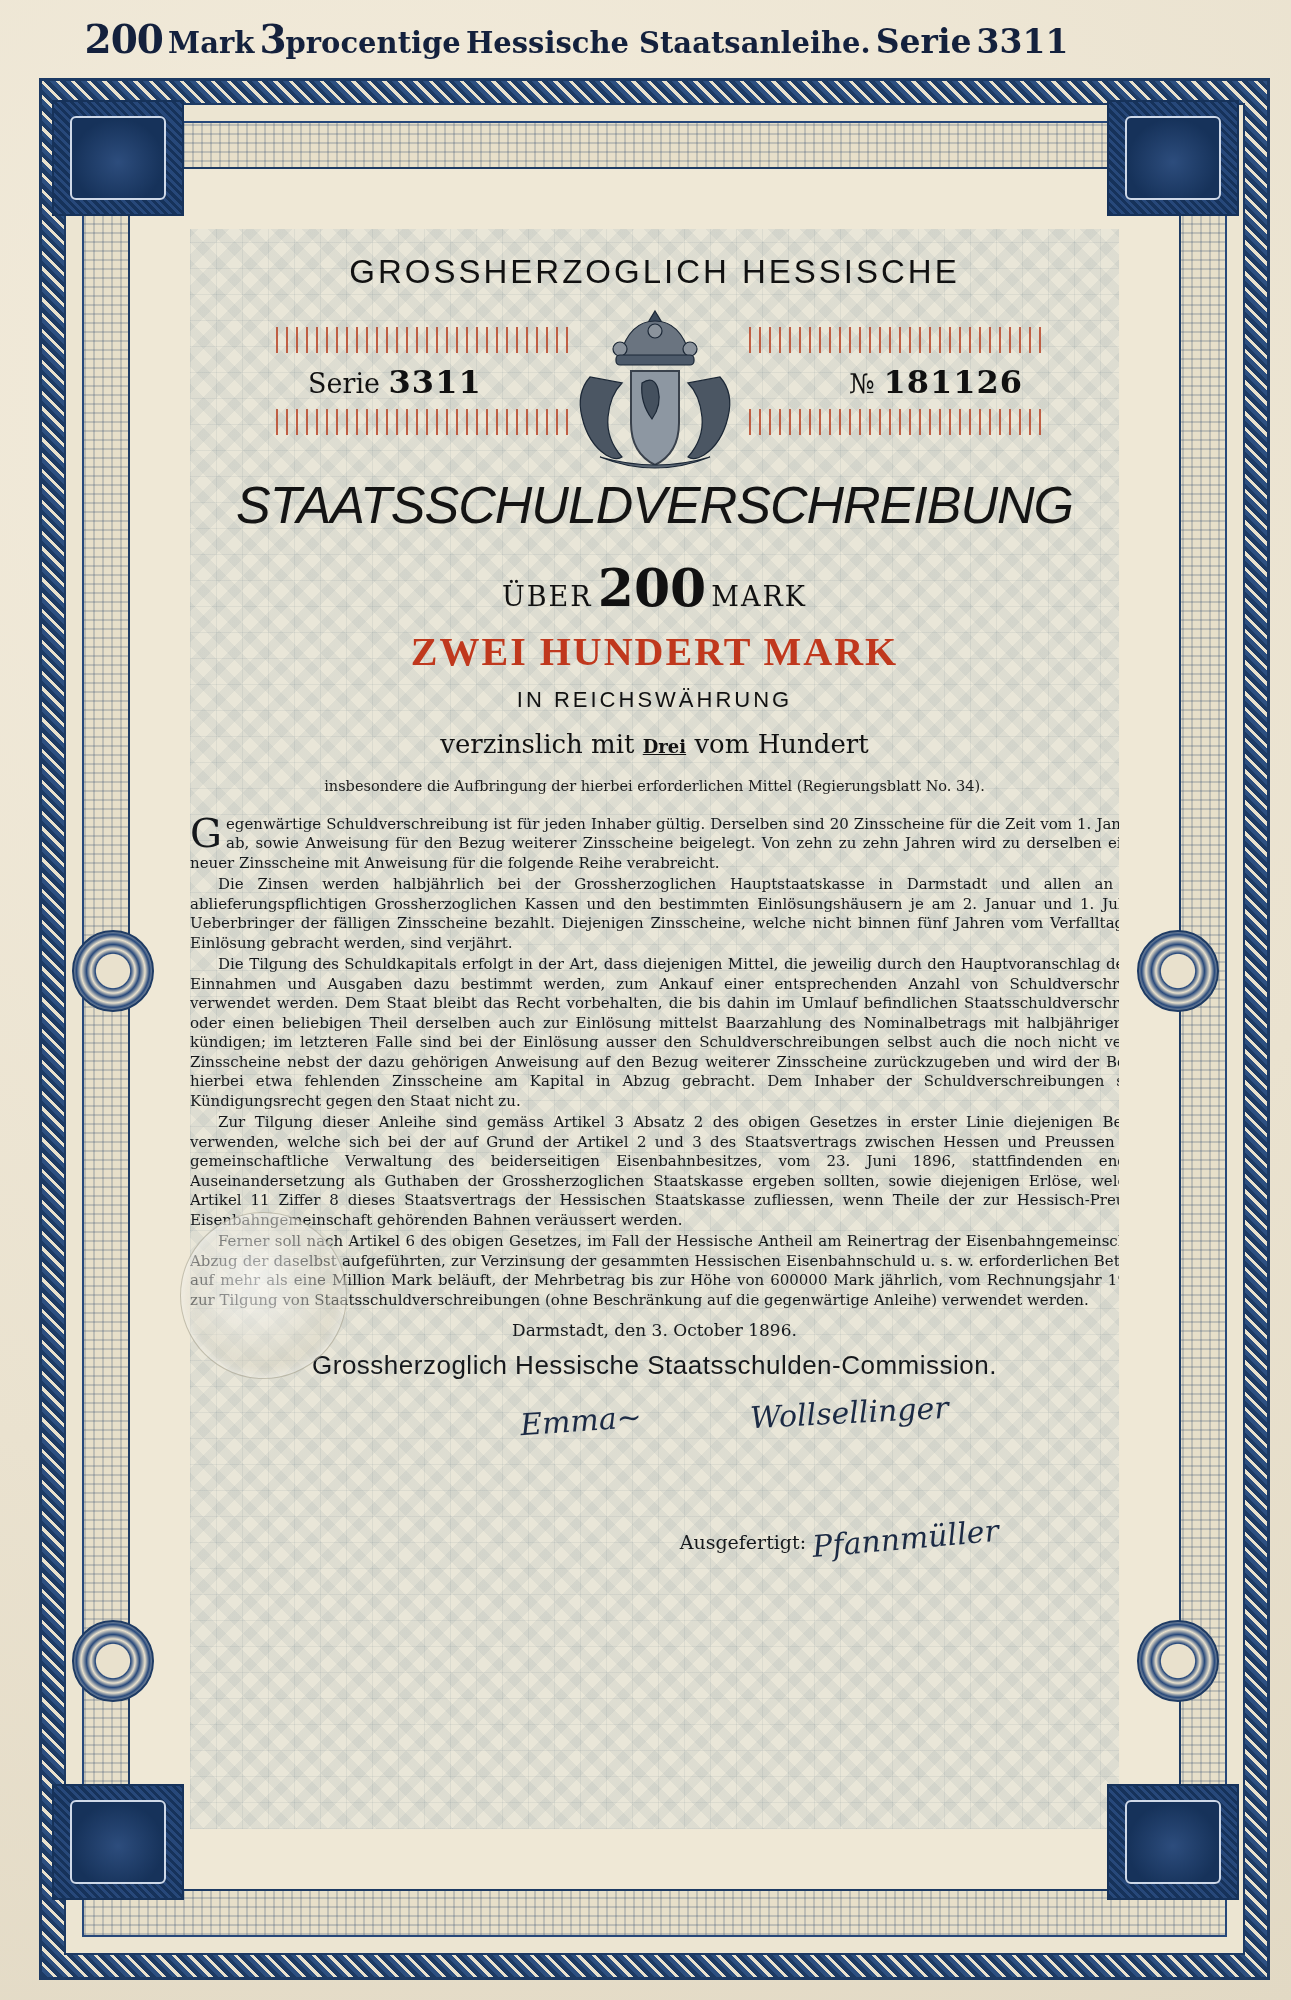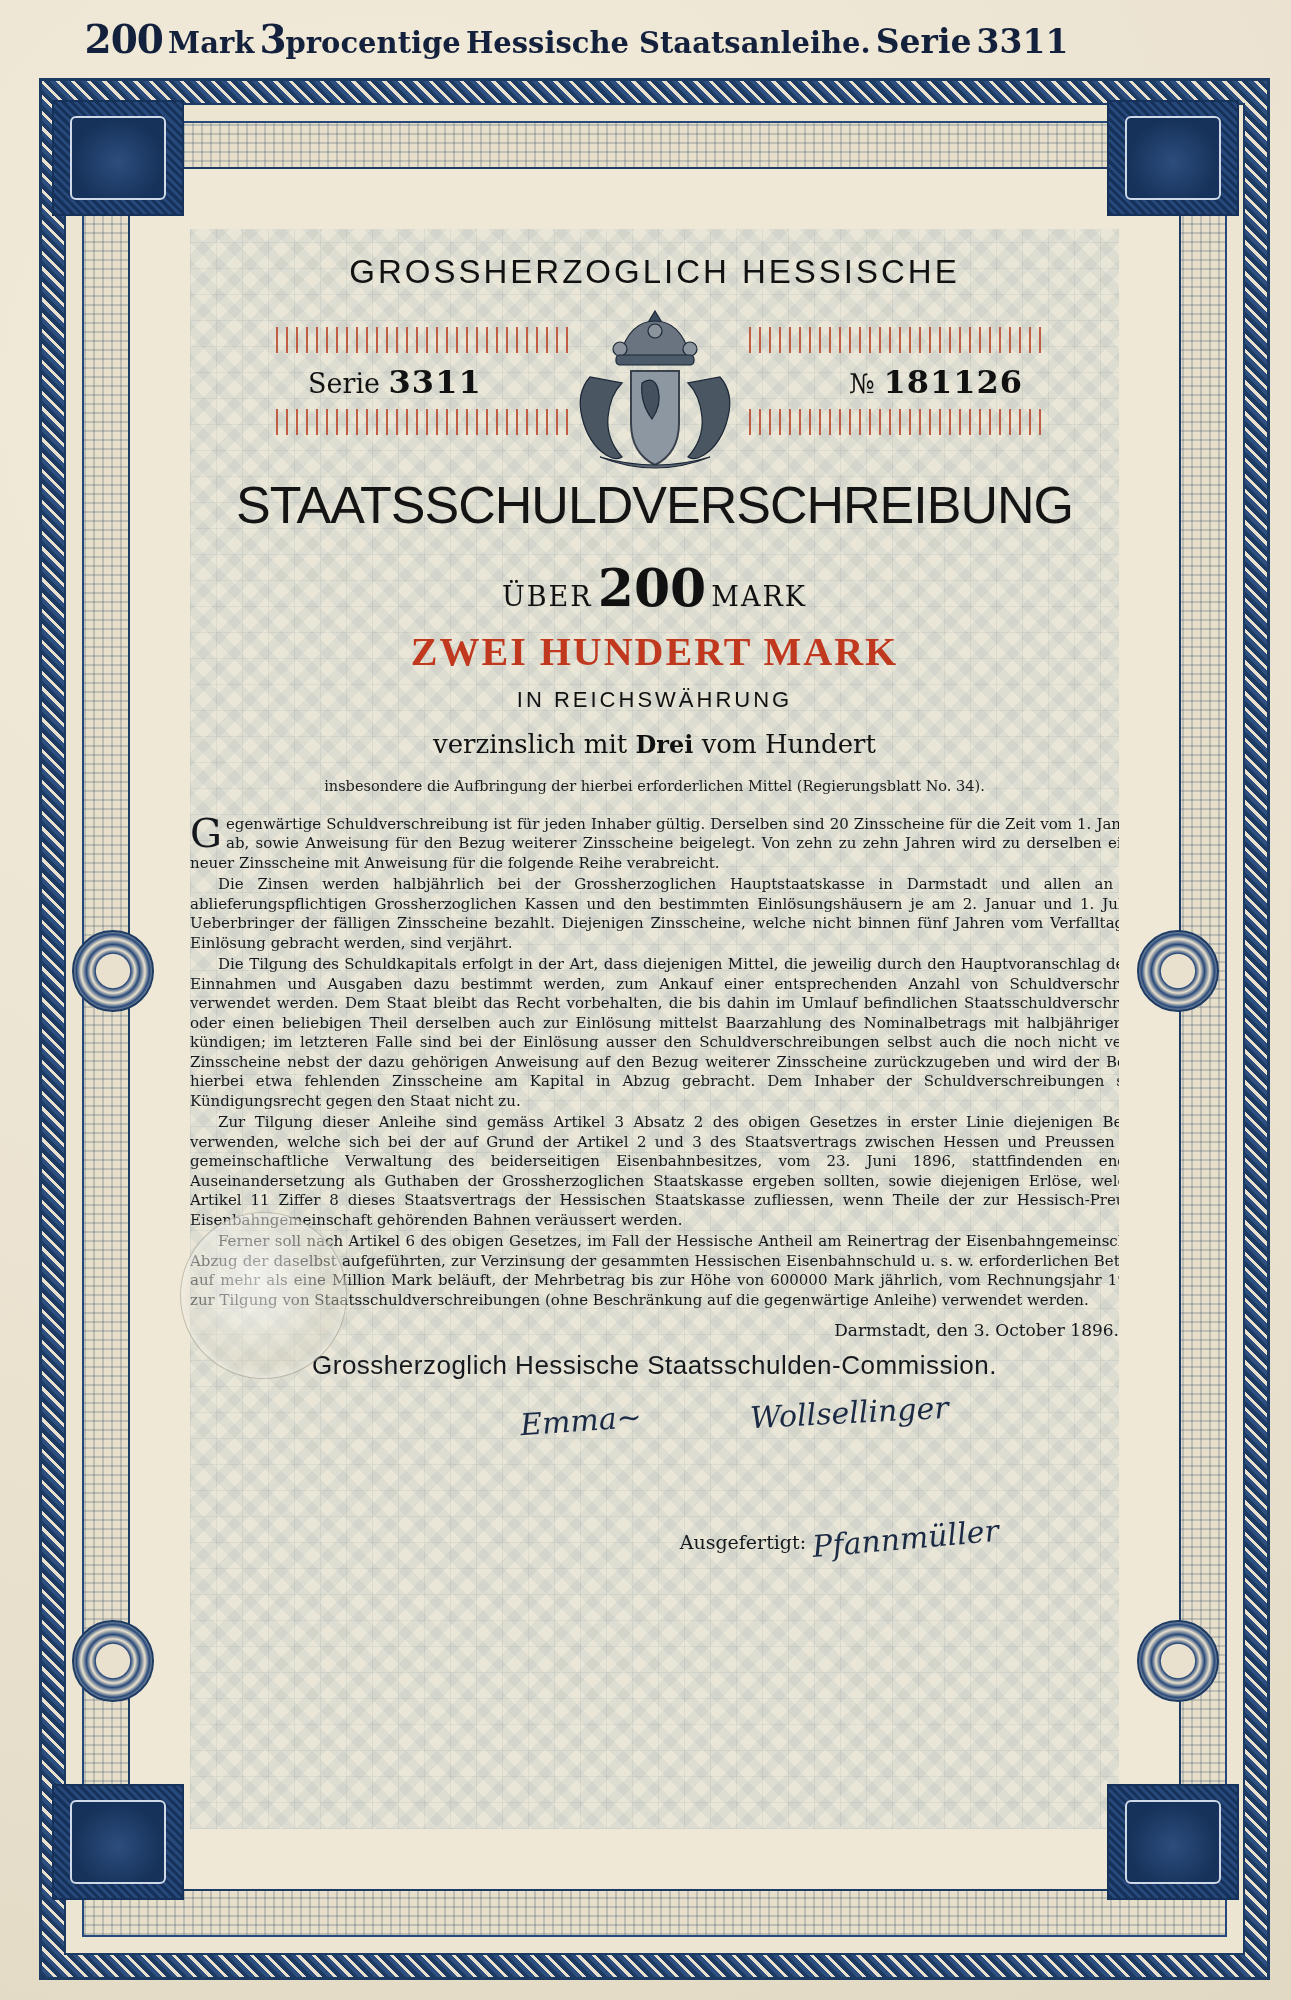--- a/index.html
+++ b/index.html
@@ -126,56 +126,57 @@
   .orn-rule.l2{left:86px;top:108px;}
   .orn-rule.r2{right:70px;top:108px;}
   .crest{
     position:absolute;left:50%;transform:translateX(-50%);top:-4px;
     width:250px;height:200px;
   }
   .title-main{
     font-family:"Liberation Sans", sans-serif;
     font-size:52px;letter-spacing:-1px;color:#141414;margin-top:4px;
     font-weight:normal;
+    font-style:italic;
   }
   .ueber{
     margin-top:22px;font-family:"DejaVu Serif", serif;color:#111;
   }
   .ueber .u{font-size:27px;letter-spacing:2px;}
   .ueber .n{font-size:52px;font-weight:bold;}
   .ueber .m{font-size:27px;letter-spacing:2px;}
   .amount-words{
     margin-top:10px;
     font-family:Liberation Serif, serif;
     font-size:40px;font-weight:bold;letter-spacing:2px;color:#c0381d;
   }
   .currency{
     margin-top:12px;font-family:"Liberation Sans", sans-serif;
     font-size:22px;letter-spacing:3px;color:#111;
   }
   .interest{
     margin-top:16px;font-family:"DejaVu Serif", serif;font-size:26px;color:#111;
   }
-  .interest b{font-size:24px;}
+  .interest b{font-size:18px;text-decoration:underline;}
   .lawnote{
     margin:18px auto 0;width:800px;
     font-family:"DejaVu Serif", serif;font-size:14.5px;line-height:1.35;color:#1b1b1b;
   }
   .body-text{
     margin:18px auto 0;width:1000px;text-align:justify;
     font-family:"DejaVu Serif", serif;font-size:15px;line-height:1.3;color:#15181c;
   }
   .body-text p{margin:0 0 2px;text-indent:28px;}
   .body-text p.first{text-indent:0;}
   .dropcap{
     float:left;font-size:40px;line-height:32px;padding:2px 4px 0 0;
     font-family:"DejaVu Serif", serif;color:#15181c;
   }
   .place-date{
-    margin-top:10px;font-family:"DejaVu Serif", serif;font-size:17px;color:#15181c;text-align:right;
+    margin-top:10px;font-family:"DejaVu Serif", serif;font-size:17px;color:#15181c;
   }
   .commission{
     margin-top:10px;font-family:"Liberation Sans", sans-serif;
     font-size:26px;color:#15181c;letter-spacing:.5px;
   }
   .sig-area{position:relative;height:210px;}
   .sig1{
     position:absolute;left:330px;top:22px;
     font-family:"DejaVu Serif", serif;font-style:italic;font-size:30px;color:#1b2a44;
     transform:rotate(-4deg);

